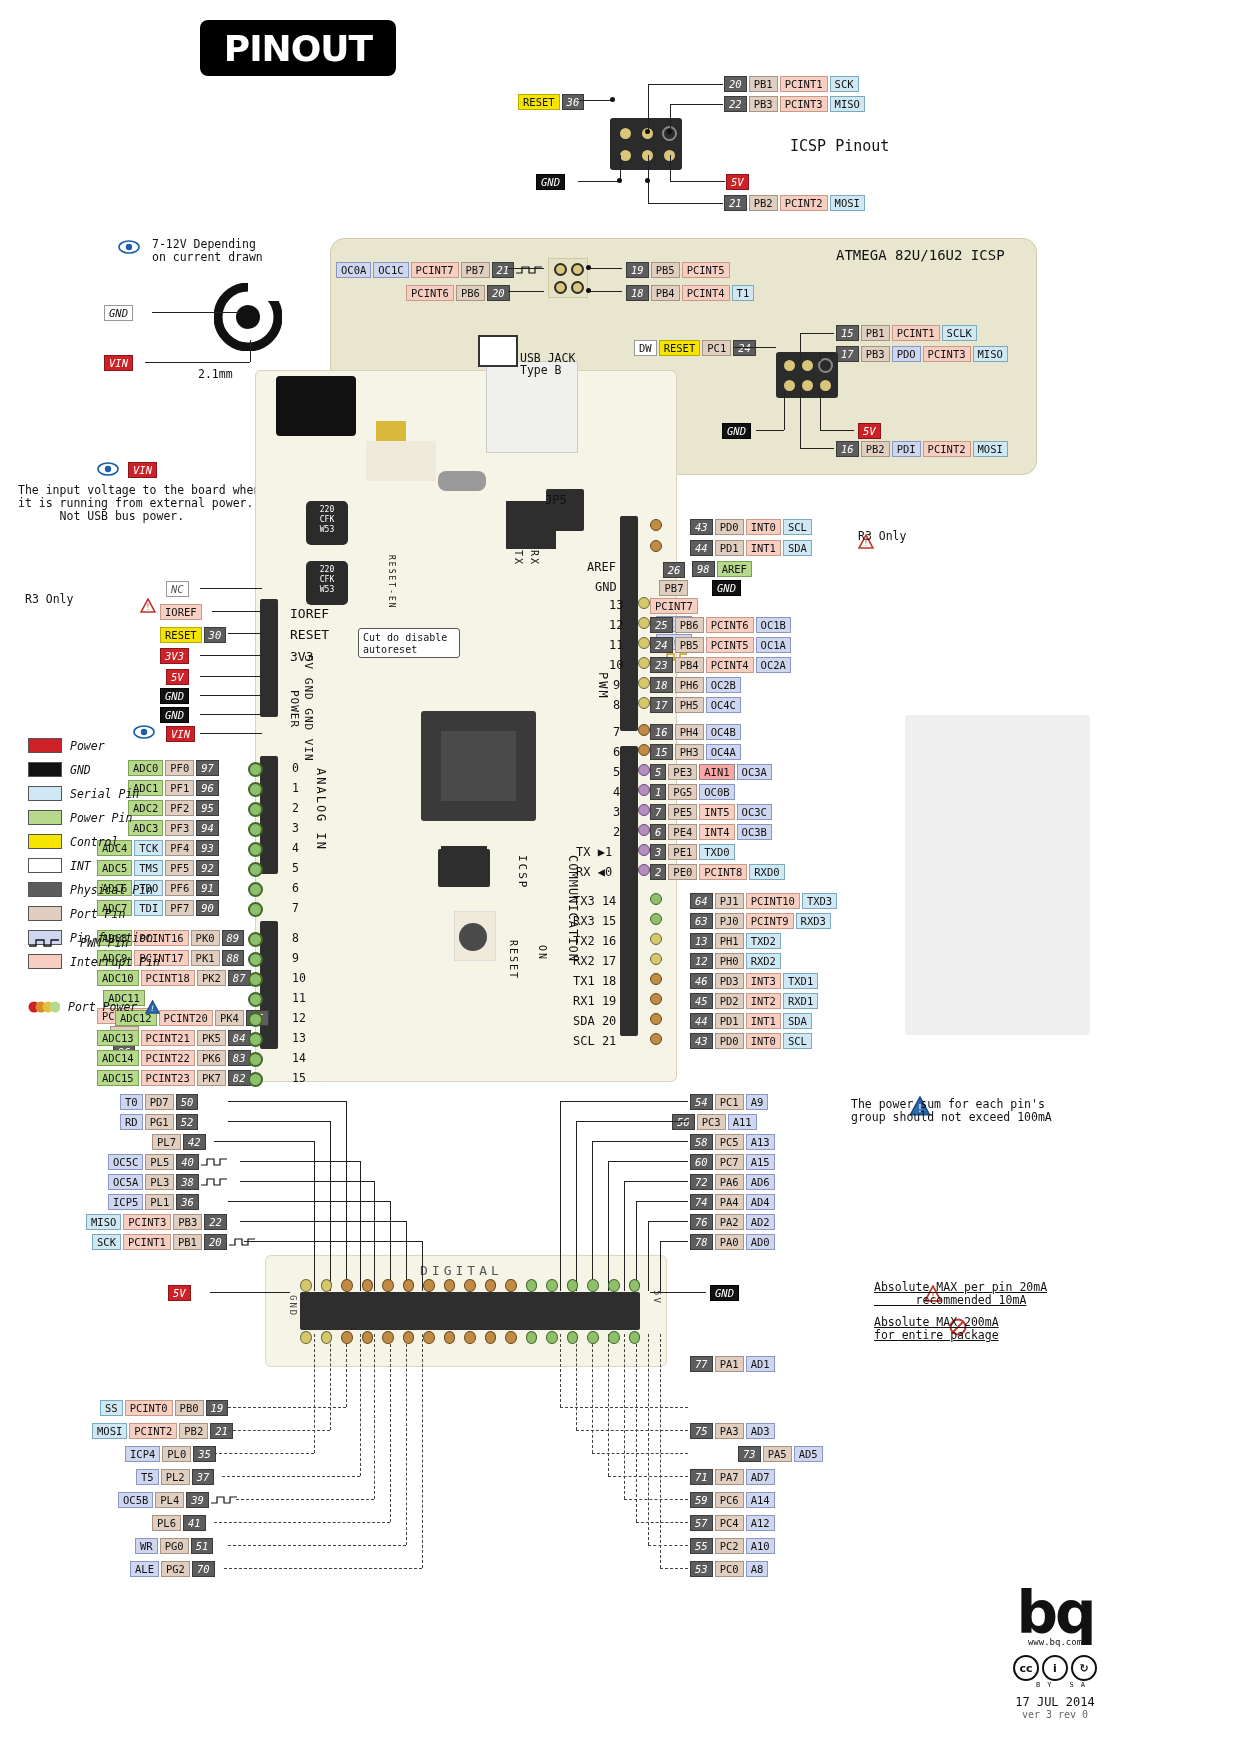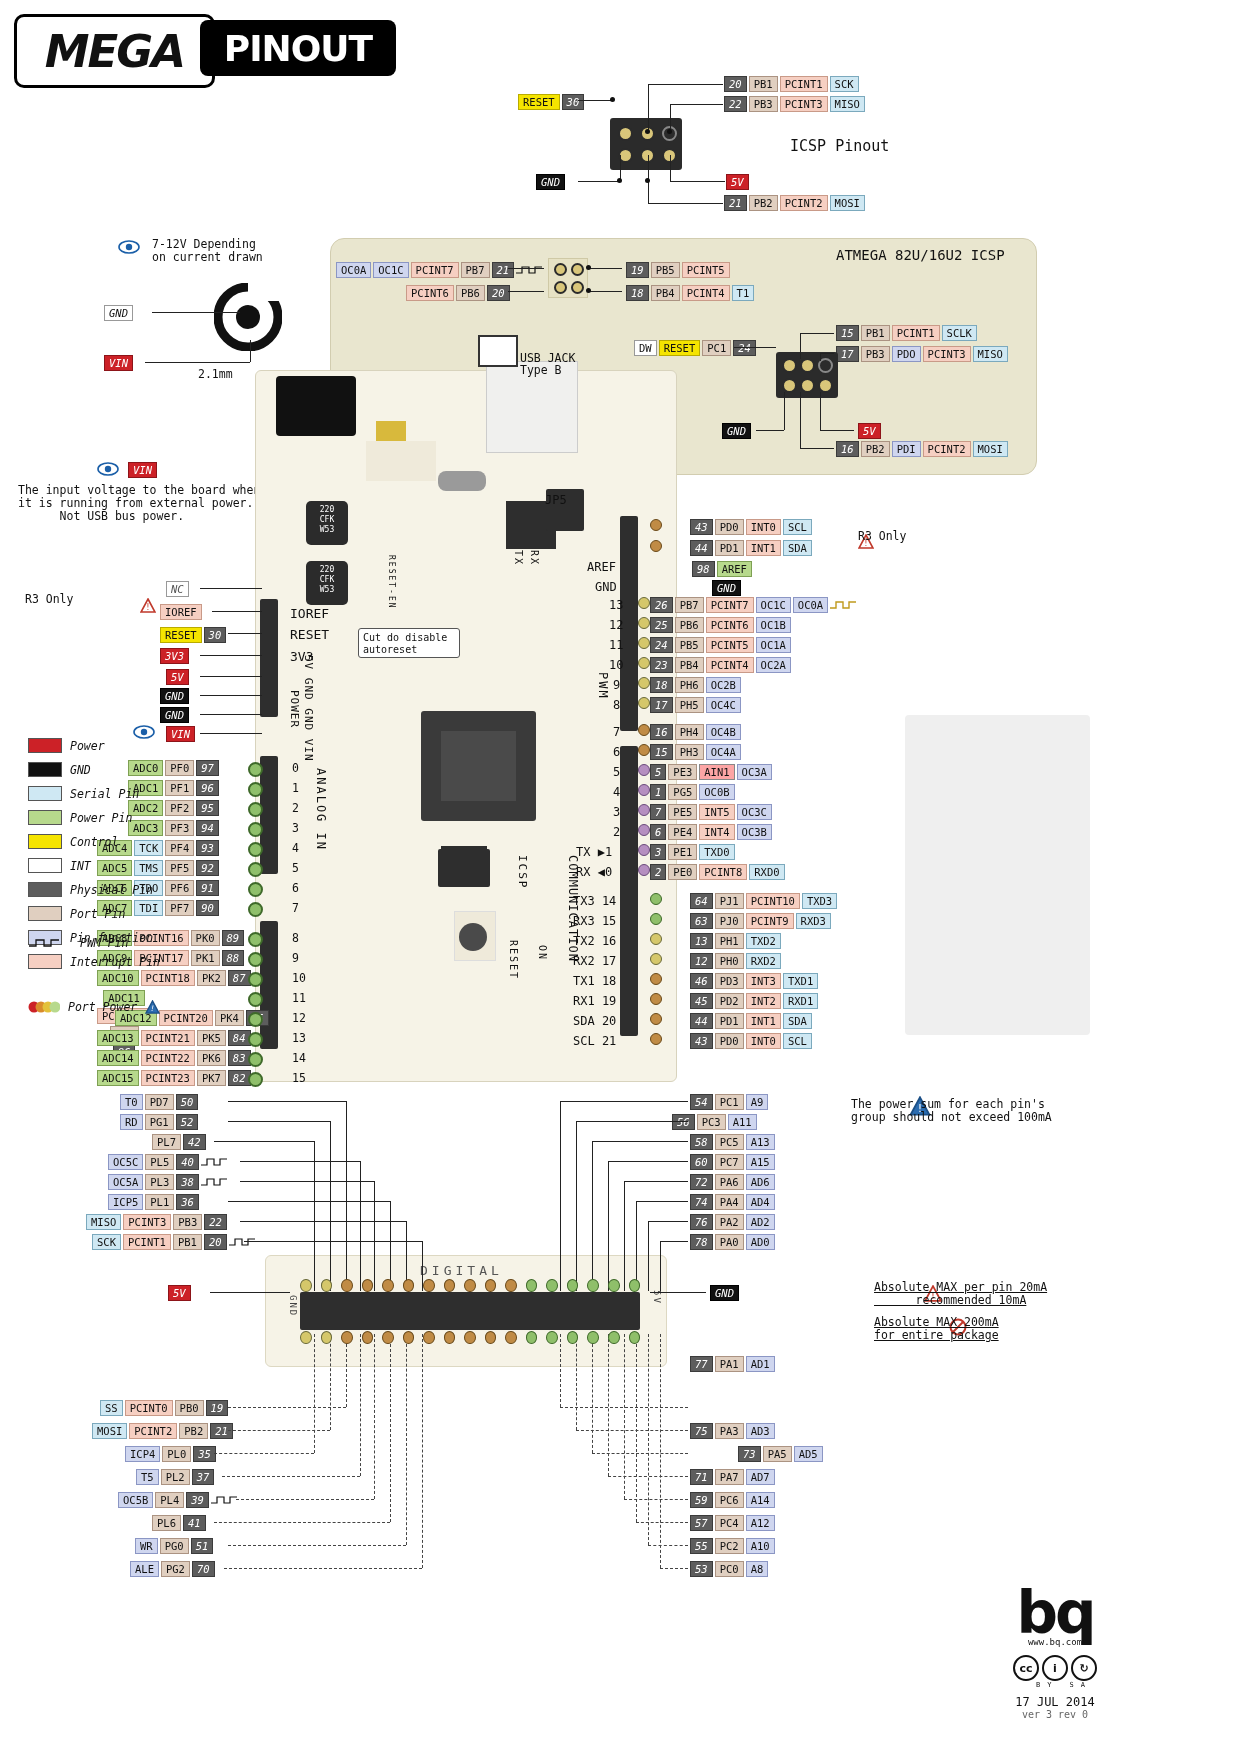--- a/index.html
+++ b/index.html
@@ -57,21 +57,20 @@
   .ccc{width:22px;height:22px;border:2px solid #111;border-radius:50%;display:flex;align-items:center;justify-content:center;font-size:11px;font-family:"DejaVu Sans",sans-serif;font-weight:bold;}
   .pwm{display:inline-block;width:26px;height:10px;}
 </style>
 </head>
 <body>
 
 
 
 
 <div id="logo" class="abs">
-  <div class="mega">MEGA</div>
   <div class="pinout">PINOUT</div>
 </div>
 
 
 <div id="icsp6">
   <div class="icsppin" style="left:8px;top:8px;"></div>
   <div class="icsppin" style="left:30px;top:8px;"></div>
   <div class="icsppin" style="left:52px;top:8px;background:#2b2b2b;border-color:#888;"></div>
   <div class="icsppin" style="left:8px;top:30px;"></div>
   <div class="icsppin" style="left:30px;top:30px;"></div>
@@ -501,21 +500,21 @@
   <span class="chip c-phys">98</span>
   <span class="chip c-analog">AREF</span>
 </div>
 <div class="row" style="left:712px;top:580px;">
   <span class="chip c-gnd">GND</span>
 </div>
 <div class="txt" style="left:587px;top:561px;font-size:12px;">AREF</div>
 <div class="txt" style="left:595px;top:581px;font-size:12px;">GND</div>
 
 
-<div class="row" style="left:650px;top:597px;">
+<div class="row" style="left:650px;top:562px;flex-direction:column;">
   <span class="chip c-phys">26</span>
   <span class="chip c-port">PB7</span>
   <span class="chip c-intr">PCINT7</span>
   <span class="chip c-func">OC1C</span>
   <span class="chip c-func">OC0A</span>
   <span class="pwm"><svg width="26" height="10">
         <path d="M0 8 L6 8 L6 2 L13 2 L13 8 L19 8 L19 2 L26 2" fill="none" stroke="#c09a1d" stroke-width="1.4"></path>
       </svg></span>
 </div>
 <div class="row" style="left:650px;top:617px;">

